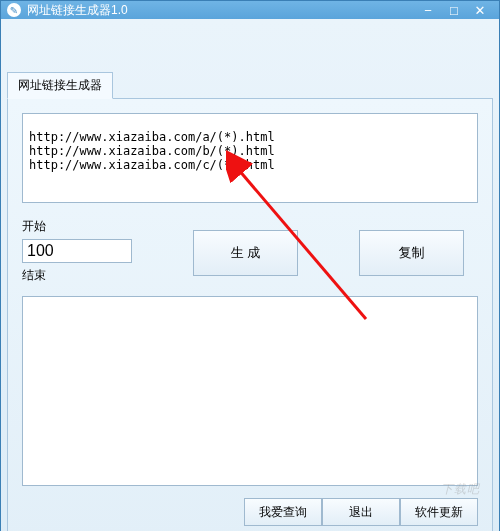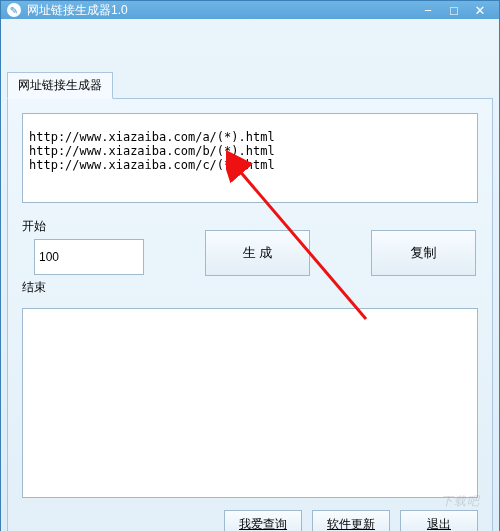--- a/index.html
+++ b/index.html
@@ -111,26 +111,25 @@
   .range-block {
     display: flex;
     flex-direction: column;
     gap: 4px;
   }
   .range-block label {
     font-size: 12px;
   }
   .range-block input {
     width: 110px;
-    height: 36px;
+    height: 24px;
     border: 1px solid #9fb9cf;
     padding: 0 4px;
-    font-size: 12px;
-    background: #fff;
-    margin-left: 12px;
+    font-size: 16px;
+    background: #fff;
   }
   .big-btn {
     width: 105px;
     height: 46px;
     margin-top: 12px;
     background: linear-gradient(#f8fcff, #e2eef7);
     border: 1px solid #9fb9cf;
     font-size: 13px;
     cursor: pointer;
     font-family: inherit;
@@ -144,22 +143,20 @@
     border: 1px solid #9fb9cf;
     background: #fff;
     font-family: monospace, SimSun;
     font-size: 12px;
     padding: 4px 6px;
     overflow: auto;
   }
   .bottom-row {
     display: flex;
     justify-content: flex-end;
-    gap: 10px;
-    text-decoration: underline;
   }
   .small-btn {
     width: 78px;
     height: 28px;
     background: linear-gradient(#f8fcff, #e2eef7);
     border: 1px solid #9fb9cf;
     font-size: 12px;
     cursor: pointer;
     font-family: inherit;
   }
@@ -222,22 +219,22 @@
           <label>结束</label>
         </div>
         <button class="big-btn">生 成</button>
         <button class="big-btn">复制</button>
       </div>
 
       <textarea class="output-textarea" spellcheck="false" style=""></textarea>
 
       <div class="bottom-row">
         <button class="small-btn">我爱查询</button>
+        <button class="small-btn">退出</button>
         <button class="small-btn">软件更新</button>
-        <button class="small-btn">退出</button>
       </div>
 
       <svg class="arrow-overlay" viewBox="0 0 200 200">
         <defs>
           <marker id="arrowhead" markerWidth="12" markerHeight="10" refX="2" refY="5" orient="auto">
             <polygon points="0 0, 12 5, 0 10" fill="#e11"></polygon>
           </marker>
         </defs>
         <line x1="140" y1="180" x2="12" y2="30" stroke="#e11" stroke-width="3" marker-end="url(#arrowhead)"></line>
       </svg>

